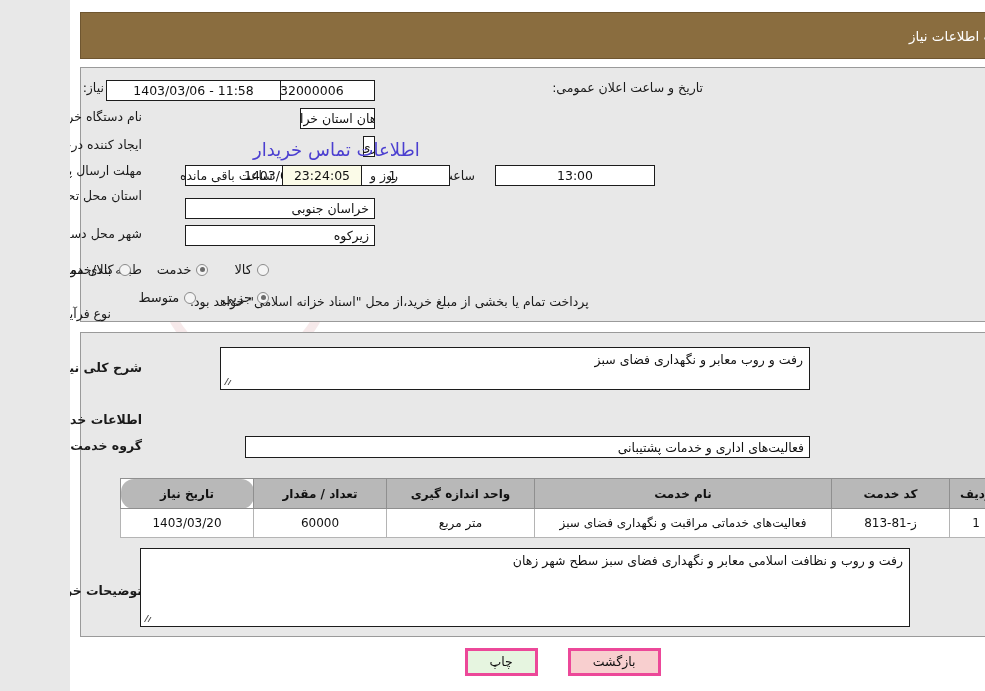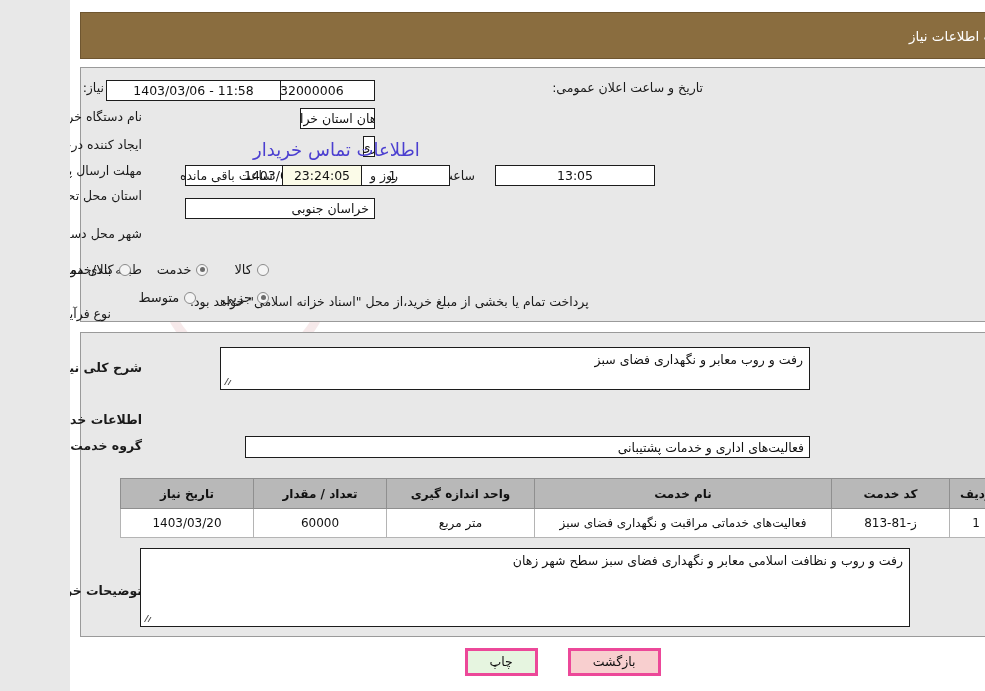--- a/index.html
+++ b/index.html
@@ -275,34 +275,35 @@
     <span class="lbl">ایجاد کننده درخواست:</span>
   </div>
   <div class="box rtl-text" style="position:absolute; right:610px; left:310px; top:136px; z-index:3; justify-content:center;">رضا عباسی آتشنشان شهرداری زهان استان خراسان جنوبی</div>
   <a class="link" style="position:absolute; left:183px; top:139px; z-index:3;">اطلاعات تماس خریدار</a>
 
   <div class="row" style="right:843px; top:162px; width:120px; display:block; z-index:3;">
     <span class="lbl" style="display:block; line-height:17px;">مهلت ارسال پاسخ: تا تاریخ:</span>
   </div>
   <div class="box num" style="position:absolute; right:610px; top:165px; width:190px; z-index:3;">1403/03/08</div>
   <span class="lbl" style="position:absolute; right:510px; top:168px; z-index:3;">ساعت</span>
-  <div class="box num" style="position:absolute; right:330px; top:165px; width:160px; z-index:3;">13:05</div>
+  <div class="box num" style="position:absolute; right:330px; top:165px; width:160px; z-index:3;">13:00</div>
   <div class="box num" style="position:absolute; right:535px; left:335px; top:165px; width:115px; z-index:3;">1</div>
   <span class="lbl" style="position:absolute; left:300px; top:168px; z-index:3;">روز و</span>
   <div class="box num cream" style="position:absolute; left:212px; top:165px; width:80px; z-index:3;">23:24:05</div>
   <span class="lbl" style="position:absolute; left:110px; top:168px; z-index:3;">ساعت باقی مانده</span>
 
   <div class="row" style="right:843px; top:188px; z-index:3;">
     <span class="lbl">استان محل تحویل:</span>
   </div>
   <div class="box rtl-text" style="position:absolute; right:610px; top:198px; width:190px; z-index:3;">خراسان جنوبی</div>
 
   <div class="row" style="right:843px; top:226px; z-index:3;">
     <span class="lbl">شهر محل دستگاه:</span>
   </div>
+  <div class="box rtl-text" style="position:absolute; right:610px; top:225px; width:190px; z-index:3;">زیرکوه</div>
 
   <div class="row" style="right:843px; top:262px; z-index:3;">
     <span class="lbl">طبقه بندی موضوعی:</span>
   </div>
   <div class="radio-group" style="position:absolute; right:716px; top:262px; z-index:3;">
     <label class="radio-item">
       <span class="radio"></span>
       <span>کالا</span>
     </label>
     <label class="radio-item">
@@ -344,21 +345,21 @@
   <div class="box rtl-text" style="position:absolute; right:175px; left:175px; top:436px; height:22px; z-index:3;">فعالیت‌های اداری و خدمات پشتیبانی</div>
 
   <table id="svc-table">
     <thead>
       <tr>
         <th style="width:40px;">ردیف</th>
         <th style="width:105px;">کد خدمت</th>
         <th>نام خدمت</th>
         <th style="width:135px;">واحد اندازه گیری</th>
         <th style="width:120px;">تعداد / مقدار</th>
-        <th style="width:120px;">تاریخ نیاز</th>
+        <th style="width:120px;border-radius:13px;">تاریخ نیاز</th>
       </tr>
     </thead>
     <tbody>
       <tr>
         <td>1</td>
         <td>ز-81-813</td>
         <td>فعالیت‌های خدماتی مراقبت و نگهداری فضای سبز</td>
         <td>متر مربع</td>
         <td>60000</td>
         <td>1403/03/20</td>

